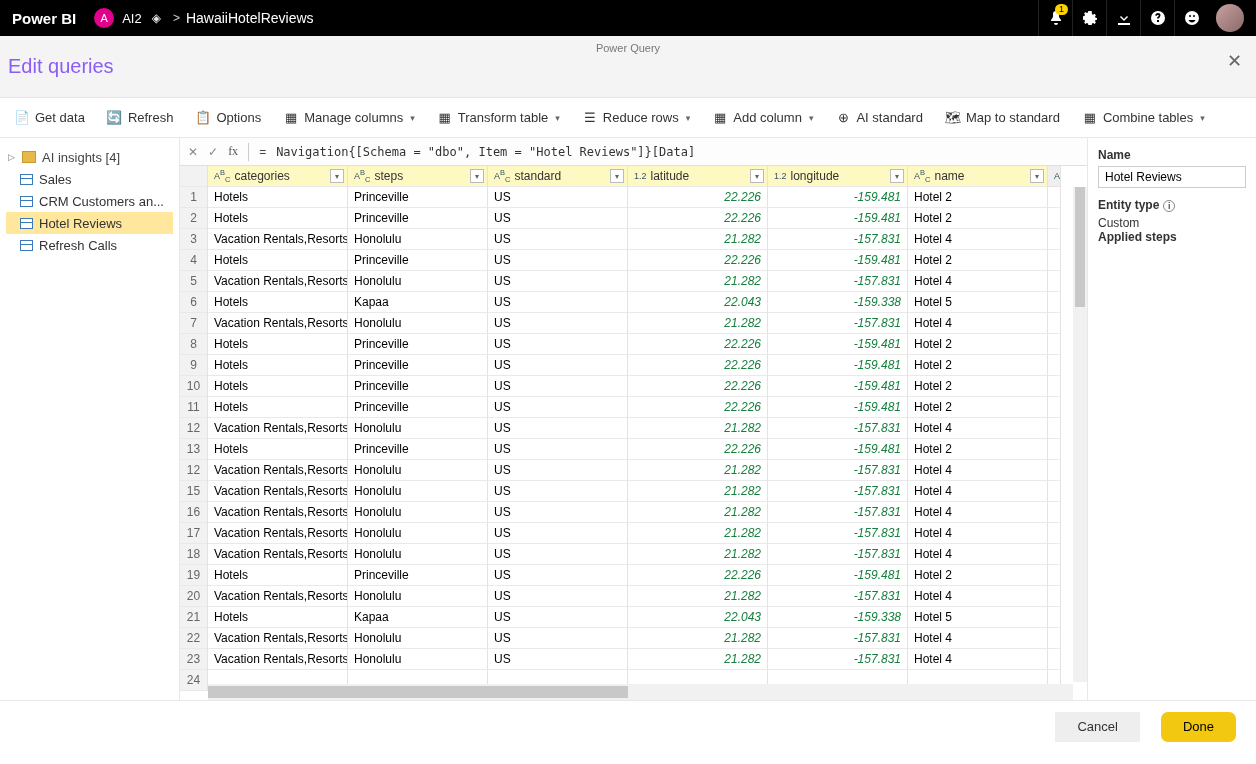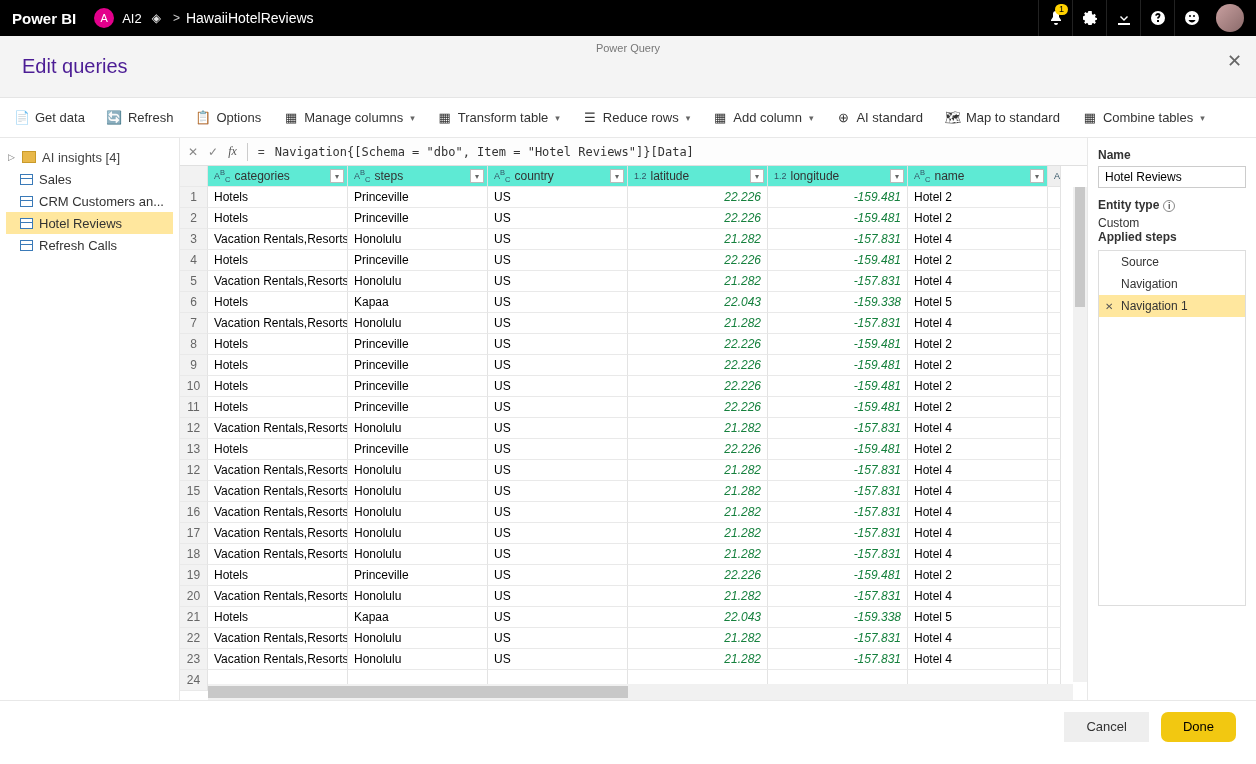--- a/index.html
+++ b/index.html
@@ -12,22 +12,22 @@
 .topbar .workspace-name { font-size: 13px; margin-right: 4px; }
 .topbar .diamond-icon { margin: 0 6px; font-size: 12px; opacity: 0.9; }
 .topbar .chevron { margin: 0 6px; opacity: 0.8; font-size: 12px; }
 .topbar .spacer { flex: 1; }
 .topbar .icon-btn { width: 34px; height: 36px; display: flex; align-items: center; justify-content: center; position: relative; cursor: pointer; border-left: 1px solid #222; }
 .topbar .icon-btn svg { width: 16px; height: 16px; fill: #fff; }
 .topbar .notif-badge { position: absolute; top: 4px; right: 4px; background: #ffd200; color: #000; font-size: 9px; border-radius: 8px; padding: 0 4px; line-height: 11px; }
 .topbar .avatar { width: 28px; height: 28px; border-radius: 50%; background: linear-gradient(135deg,#c9a0a0,#8a6a6a); margin-left: 8px; }
 
 
-.modal-header { height: 62px; background: #f4f4f4; display: flex; align-items: center; padding: 0 22px; position: relative; border-bottom: 1px solid #e5e5e5; }
-.modal-header .modal-title { font-size: 20px; color: #4c1d95; font-weight: 400; }
+.modal-header { height: 62px; background: #f4f4f4; display: flex; align-items: center; padding: 0 8px; position: relative; border-bottom: 1px solid #e5e5e5; }
+.modal-header .modal-title { font-size: 20px; color: #8b5cf6; font-weight: 400; }
 .modal-header .modal-sub { position: absolute; left: 50%; transform: translateX(-50%); top: 6px; font-size: 11px; color: #777; }
 .modal-header .close-btn { position: absolute; right: 14px; top: 14px; font-size: 18px; color: #666; cursor: pointer; }
 
 
 .ribbon { height: 40px; display: flex; align-items: center; padding: 0 10px; gap: 14px; border-bottom: 1px solid #e8e8e8; font-size: 13px; color: #333; background:#fff; }
 .ribbon .rbtn { display: flex; align-items: center; gap: 5px; cursor: pointer; height: 28px; padding: 0 4px; }
 .ribbon .rbtn .ricon { width: 16px; height: 16px; display: flex; align-items: center; justify-content: center; }
 .ribbon .rbtn .caret { font-size: 9px; color: #666; margin-left: 2px; }
 
 
@@ -36,48 +36,48 @@
 .queries-pane .tree-item { display: flex; align-items: center; gap: 6px; height: 22px; padding: 0 4px 0 14px; cursor: pointer; white-space: nowrap; overflow: hidden; text-overflow: ellipsis; }
 .queries-pane .tree-item.group { padding-left: 2px; color: #444; }
 .queries-pane .tree-item.selected { background: #ffe79e; }
 .queries-pane .folder-icon { width:14px; height:12px; background:#e8b84a; border:1px solid #c99a2a; }
 .queries-pane .table-icon { width:13px; height:11px; background:#fff; border:1px solid #3a7ab8; display:inline-block; position:relative; }
 .queries-pane .table-icon::before { content:""; position:absolute; left:0; right:0; top:3px; height:1px; background:#3a7ab8; }
 .queries-pane .chev { font-size:9px; color:#777; width:8px; }
 
 .center-pane { flex: 1; display: flex; flex-direction: column; border-right: 1px solid #e8e8e8; }
 .formula-bar { height: 28px; display: flex; align-items: center; border-bottom: 1px solid #e0e0e0; padding: 0 8px; font-size: 12px; color: #444; gap: 10px; background:#fdfdfd; }
-.formula-bar .fx-icon { font-style: italic; font-family: serif; color: #555; }
+.formula-bar .fx-icon { font-family: serif; color: #555; }
 .formula-bar .formula-text { font-family: Consolas, monospace; font-size: 12px; color: #333; }
 .formula-bar .xbtn { color:#888; cursor:pointer; }
 
 .grid-wrap { flex:1; overflow:hidden; position:relative; }
 .grid { display:grid; grid-template-columns: 28px 140px 140px 140px 140px 140px 140px 8px; font-size:12px; }
 .gh, .gc { border-right:1px solid #e3e3e3; border-bottom:1px solid #e9e9e9; height:21px; display:flex; align-items:center; padding:0 6px; white-space:nowrap; overflow:hidden; text-overflow:ellipsis; }
-.gh { background:#5eead4; font-weight:400; color:#333; position:relative; }
+.gh { background:#fef9c3; font-weight:400; color:#333; position:relative; }
 .gh .type-badge { font-size:9px; color:#356; margin-right:4px; }
 .gh .dd { position:absolute; right:3px; top:3px; width:14px; height:14px; border:1px solid #bbb; background:#fff; display:flex; align-items:center; justify-content:center; font-size:8px; color:#666; }
 .rownum { background:#f2f2f2; color:#666; justify-content:center; }
 .num { justify-content:flex-end; font-style:italic; color:#15803d; }
 .grid-scroll-v { position:absolute; right:0; top:21px; bottom:18px; width:14px; background:#f1f1f1; }
 .grid-scroll-v .thumb { position:absolute; left:2px; right:2px; top:0; height:120px; background:#c8c8c8; }
 .grid-scroll-h { position:absolute; left:28px; right:14px; bottom:0; height:16px; background:#f1f1f1; }
 .grid-scroll-h .thumb { position:absolute; top:2px; bottom:2px; left:0; width:420px; background:#c8c8c8; }
 
 .right-pane { width: 168px; padding: 10px 10px; font-size: 12px; color:#333; }
 .right-pane .section-label { font-weight:600; margin-bottom:4px; }
 .right-pane .name-input { width:100%; height:22px; border:1px solid #ccc; padding:0 6px; font-size:12px; margin-bottom:10px; }
 .right-pane .info-icon { border:1px solid #888; border-radius:50%; width:12px; height:12px; display:inline-flex; align-items:center; justify-content:center; font-size:9px; margin-left:4px; color:#555; }
 .right-pane .steps-box { border:1px solid #ddd; margin-top:6px; height:356px; }
 .right-pane .step { height:22px; display:flex; align-items:center; padding:0 10px 0 22px; cursor:pointer; }
 .right-pane .step.selected { background:#ffe79e; position:relative; }
 .right-pane .step.selected::before { content:"✕"; position:absolute; left:6px; font-size:10px; color:#555; }
 
 
-.footer { height: 52px; display:flex; align-items:center; justify-content:flex-end; padding:0 20px; gap:12px; border-top:1px solid #e8e8e8; background:#fff; }
+.footer { height: 52px; display:flex; align-items:center; justify-content:flex-end; padding:0 20px; gap:21px; border-top:1px solid #e8e8e8; background:#fff; }
 .footer .btn { height:30px; padding:0 22px; font-size:13px; cursor:pointer; border:none; }
 .footer .btn.cancel { background:#eee; color:#333; }
 .footer .btn.done { background:#f2c811; color:#000;border-radius:7px; }
 
 .last-col-stub { background:#efefef; border-bottom:1px solid #e3e3e3; }
 </style>
 </head>
 <body>
 
 <div class="topbar">
@@ -216,21 +216,21 @@
             <span>categories</span>
             <span class="dd">▾</span>
           </div>
           <div class="gh">
             <span class="type-badge">A<sup>B</sup><sub>C</sub></span>
             <span>steps</span>
             <span class="dd">▾</span>
           </div>
           <div class="gh">
             <span class="type-badge">A<sup>B</sup><sub>C</sub></span>
-            <span>country</span>
+            <span>standard</span>
             <span class="dd">▾</span>
           </div>
           <div class="gh">
             <span class="type-badge">1.2</span>
             <span>latitude</span>
             <span class="dd">▾</span>
           </div>
           <div class="gh">
             <span class="type-badge">1.2</span>
             <span>longitude</span>
@@ -447,24 +447,19 @@
   </div>
 
   <div class="right-pane">
     <div class="section-label">Name</div>
     <input class="name-input" value="Hotel Reviews" style="">
     <div class="section-label">
       <span>Entity type</span><span class="info-icon">i</span>
     </div>
     <div style="margin-bottom:0;">Custom</div>
     <div class="section-label">Applied steps</div>
-    <div class="steps-box" id="steps-box">
-        <div class="step">Source</div>
-        <div class="step">Navigation</div>
-        <div class="step selected">Navigation 1</div>
-      </div>
   </div>
 </div>
 
 <div class="footer">
   <button class="btn cancel">Cancel</button>
   <button class="btn done">Done</button>
 </div>
 
 </body></html>

